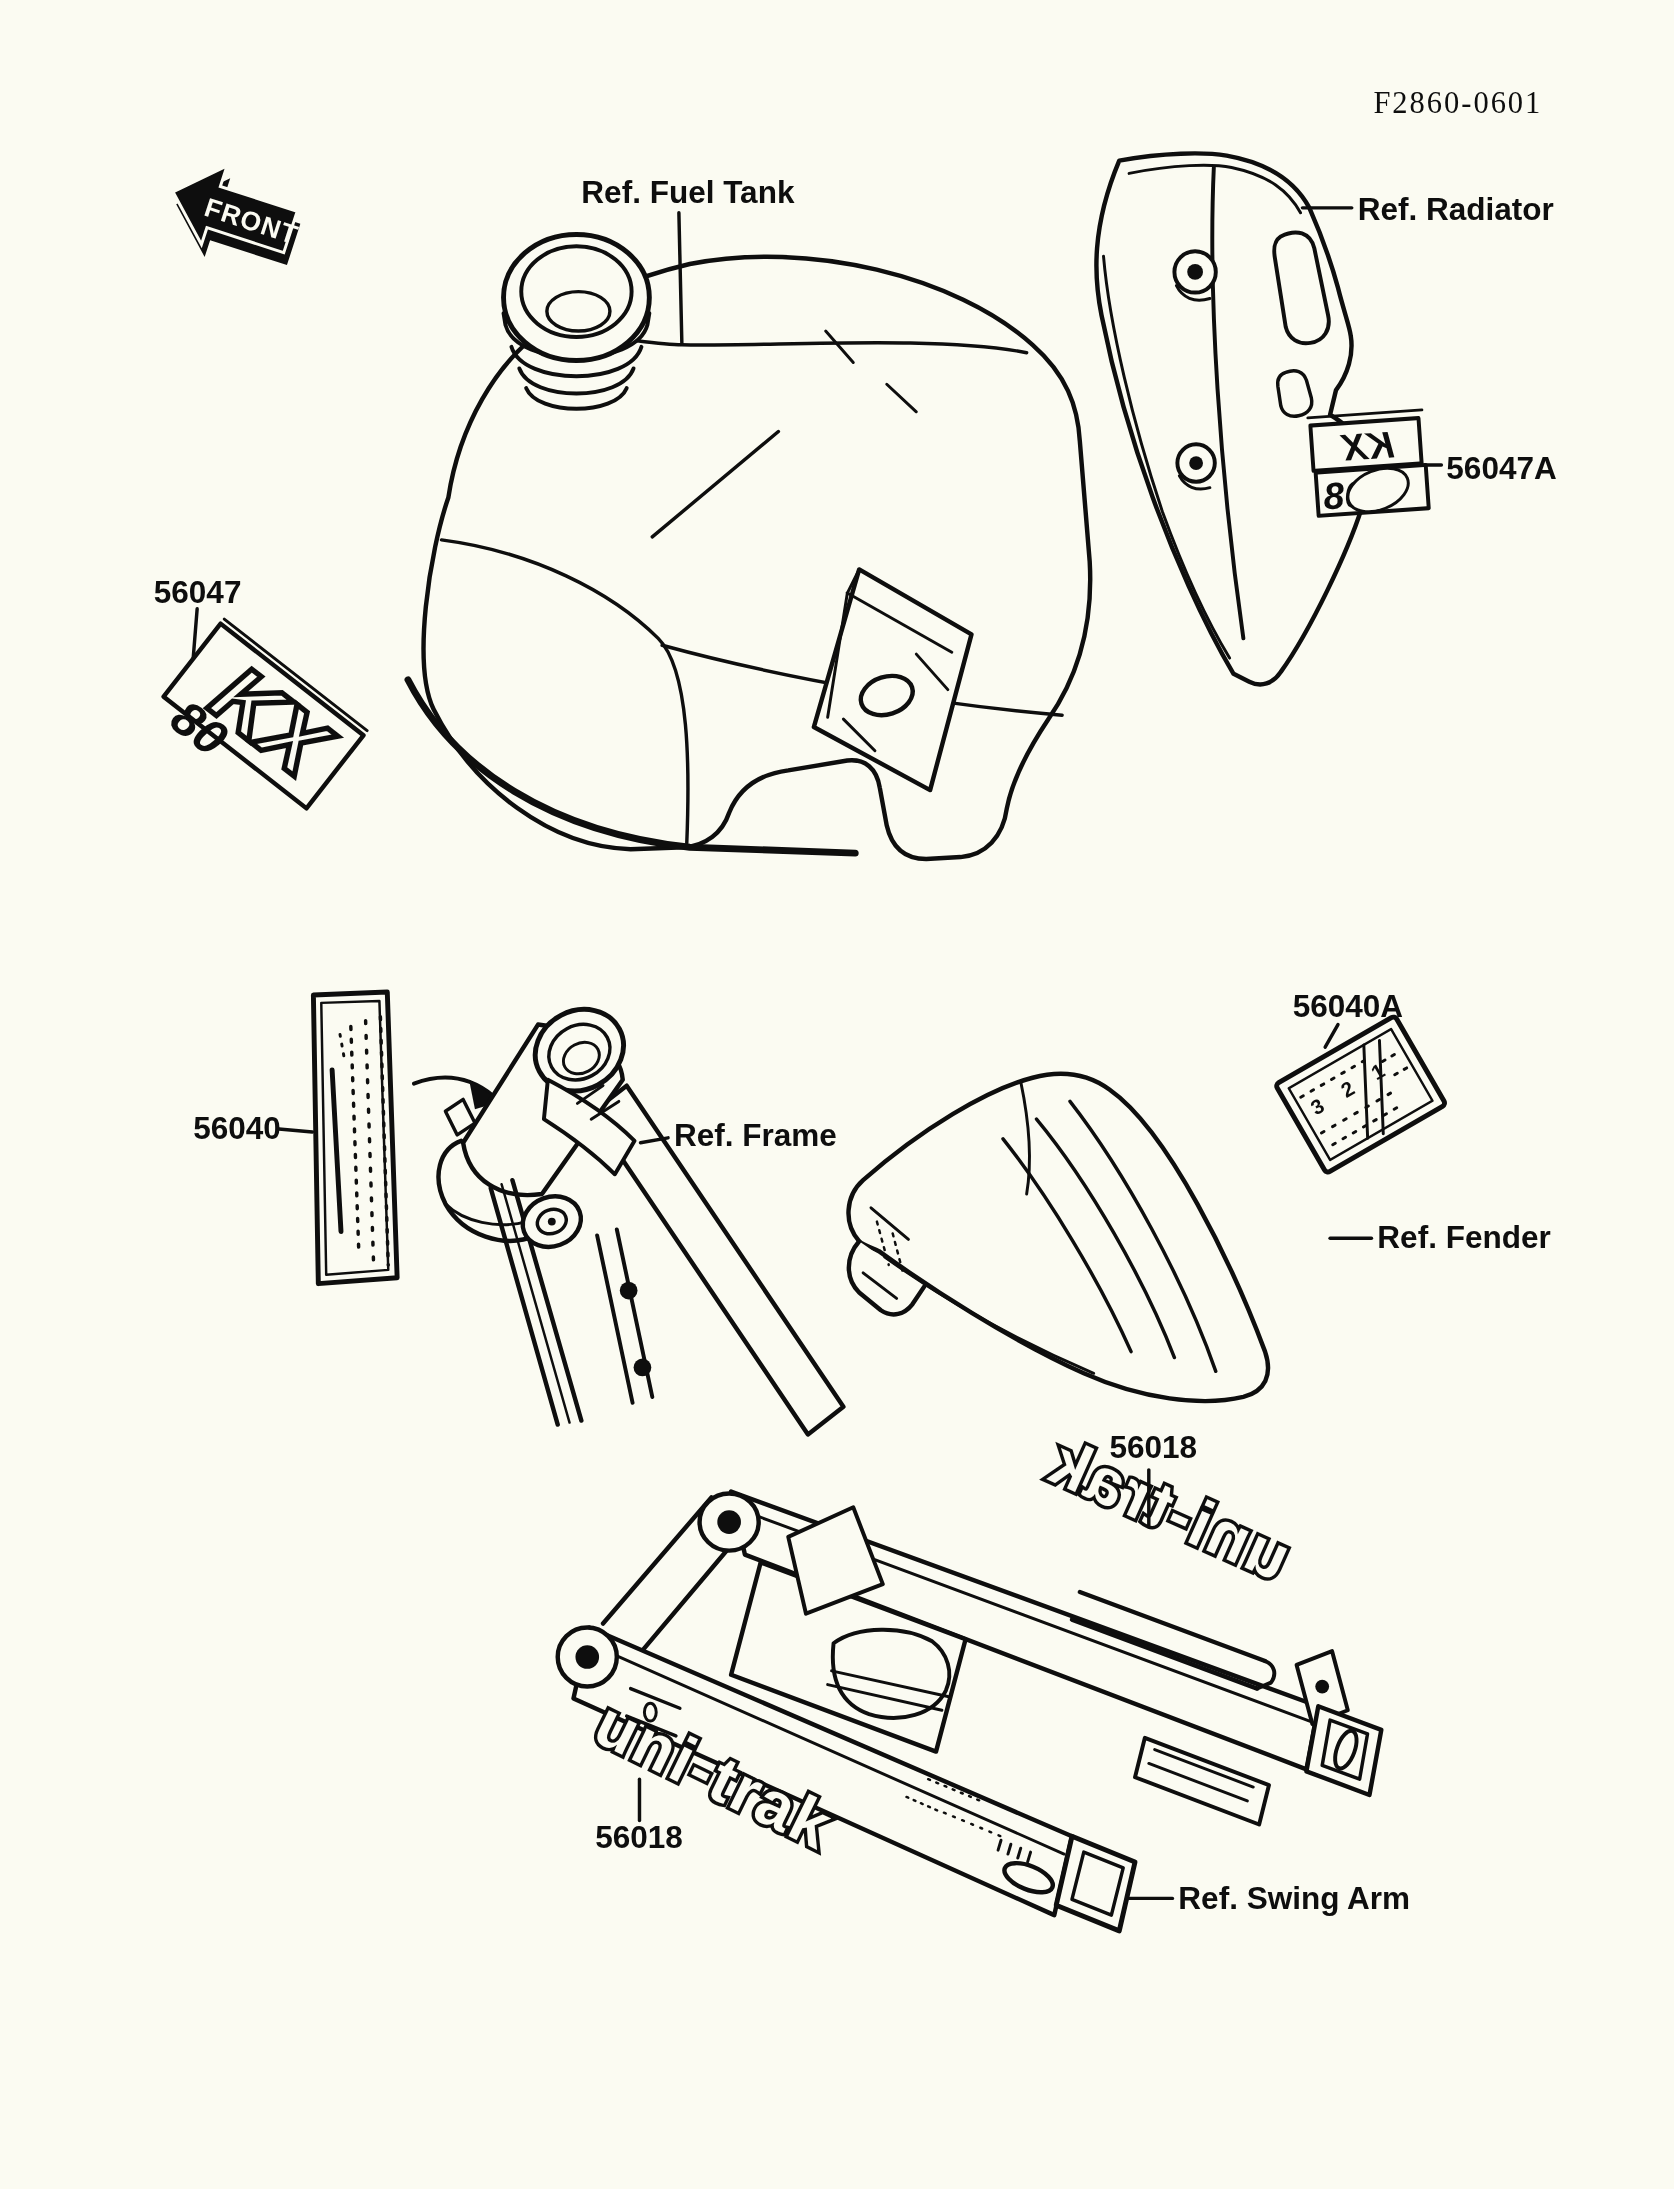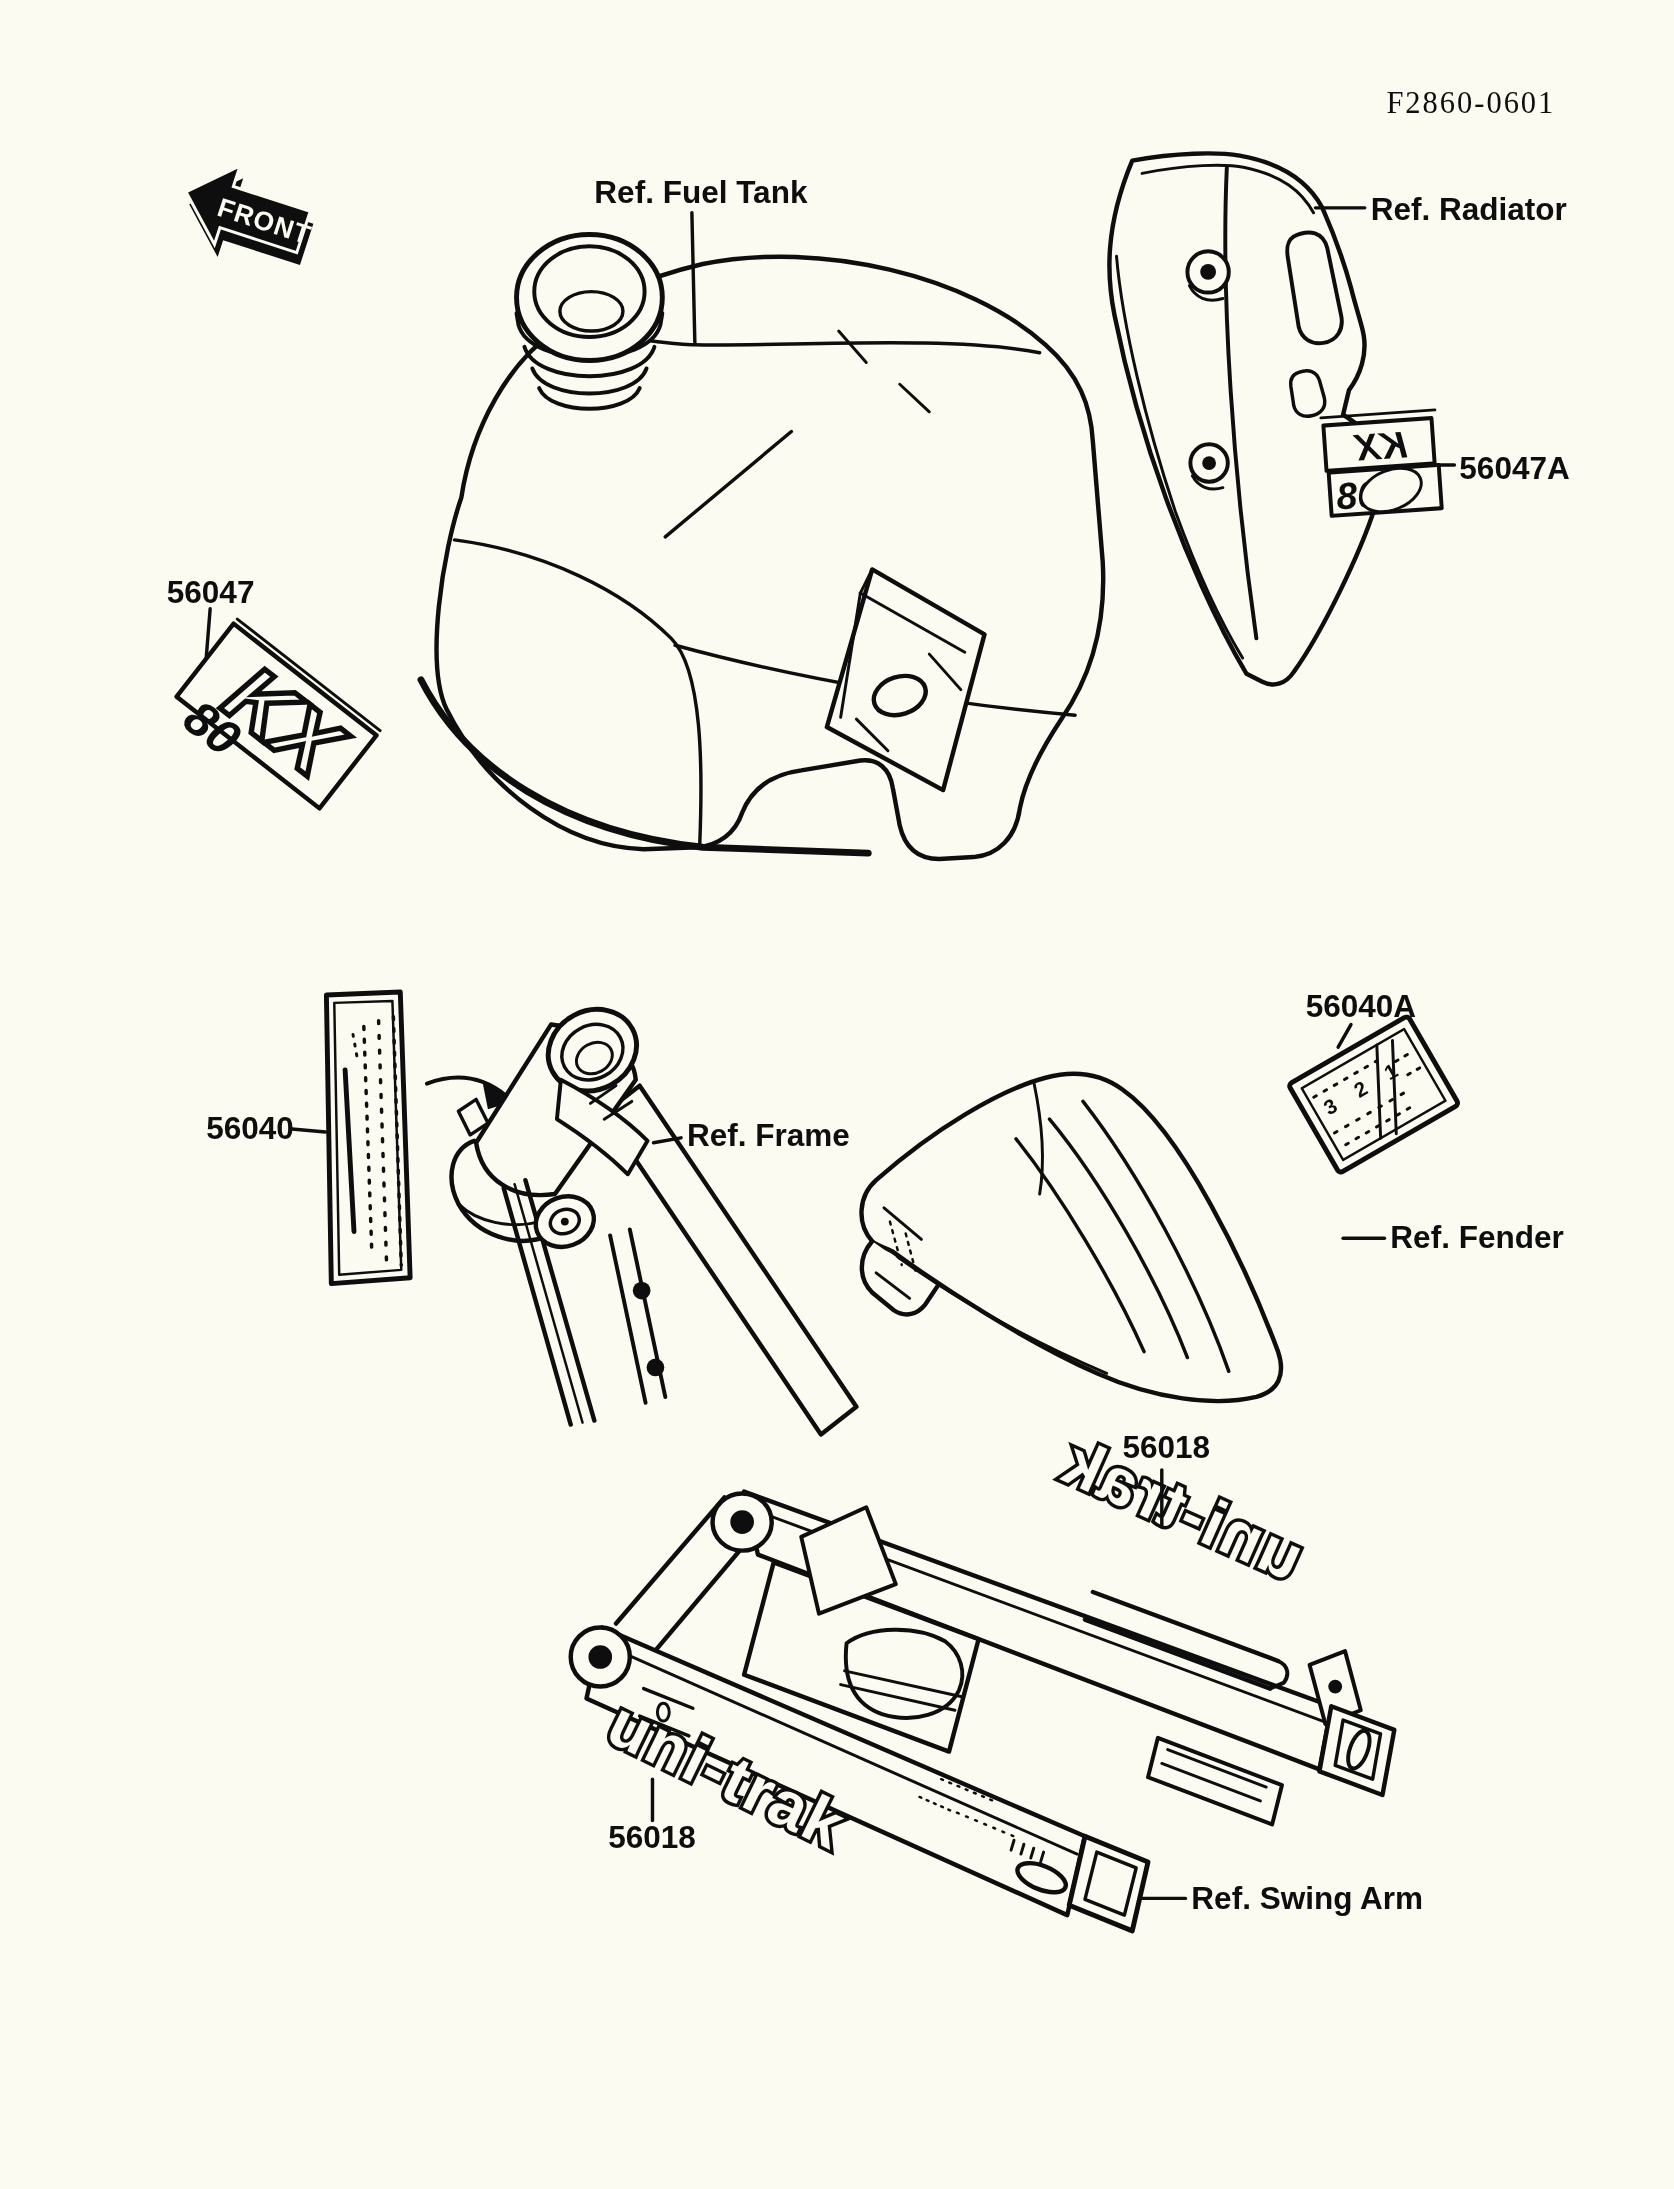--- a/index.html
+++ b/index.html
@@ -1,21 +1,20 @@
 <!DOCTYPE html>
 <html style="--ink: #0e0e0e; --paper: #fbfbf2;"><head>
 <meta charset="utf-8">
 <style>
   :root { --ink:#0e0e0e; --paper:#fbfbf2; }
   html,body { margin:0; padding:0; background:var(--paper); }
   #page {
     position:relative; width:1598px; height:2190px;
     background:var(--paper); overflow:hidden;
     font-family:"Liberation Sans", sans-serif;
-    margin-left:13px;
   }
   svg text { fill:var(--ink); }
   .callout { font:700 32px "Liberation Sans", sans-serif; }
   .partno  { font:700 32px "Liberation Sans", sans-serif; }
   .doccode { font:400 31px "Liberation Serif", serif; letter-spacing:2px; }
   .ln    { stroke:var(--ink); fill:none; stroke-linecap:round; stroke-linejoin:round; }
   .fillp { stroke:var(--ink); fill:var(--paper); stroke-linecap:round; stroke-linejoin:round; }
   .inkfill { fill:var(--ink); stroke:none; }
   .bubble { font:700 66px "Liberation Sans", sans-serif; fill:var(--paper);
             stroke:var(--ink); stroke-width:7; paint-order:stroke; letter-spacing:2px; }

